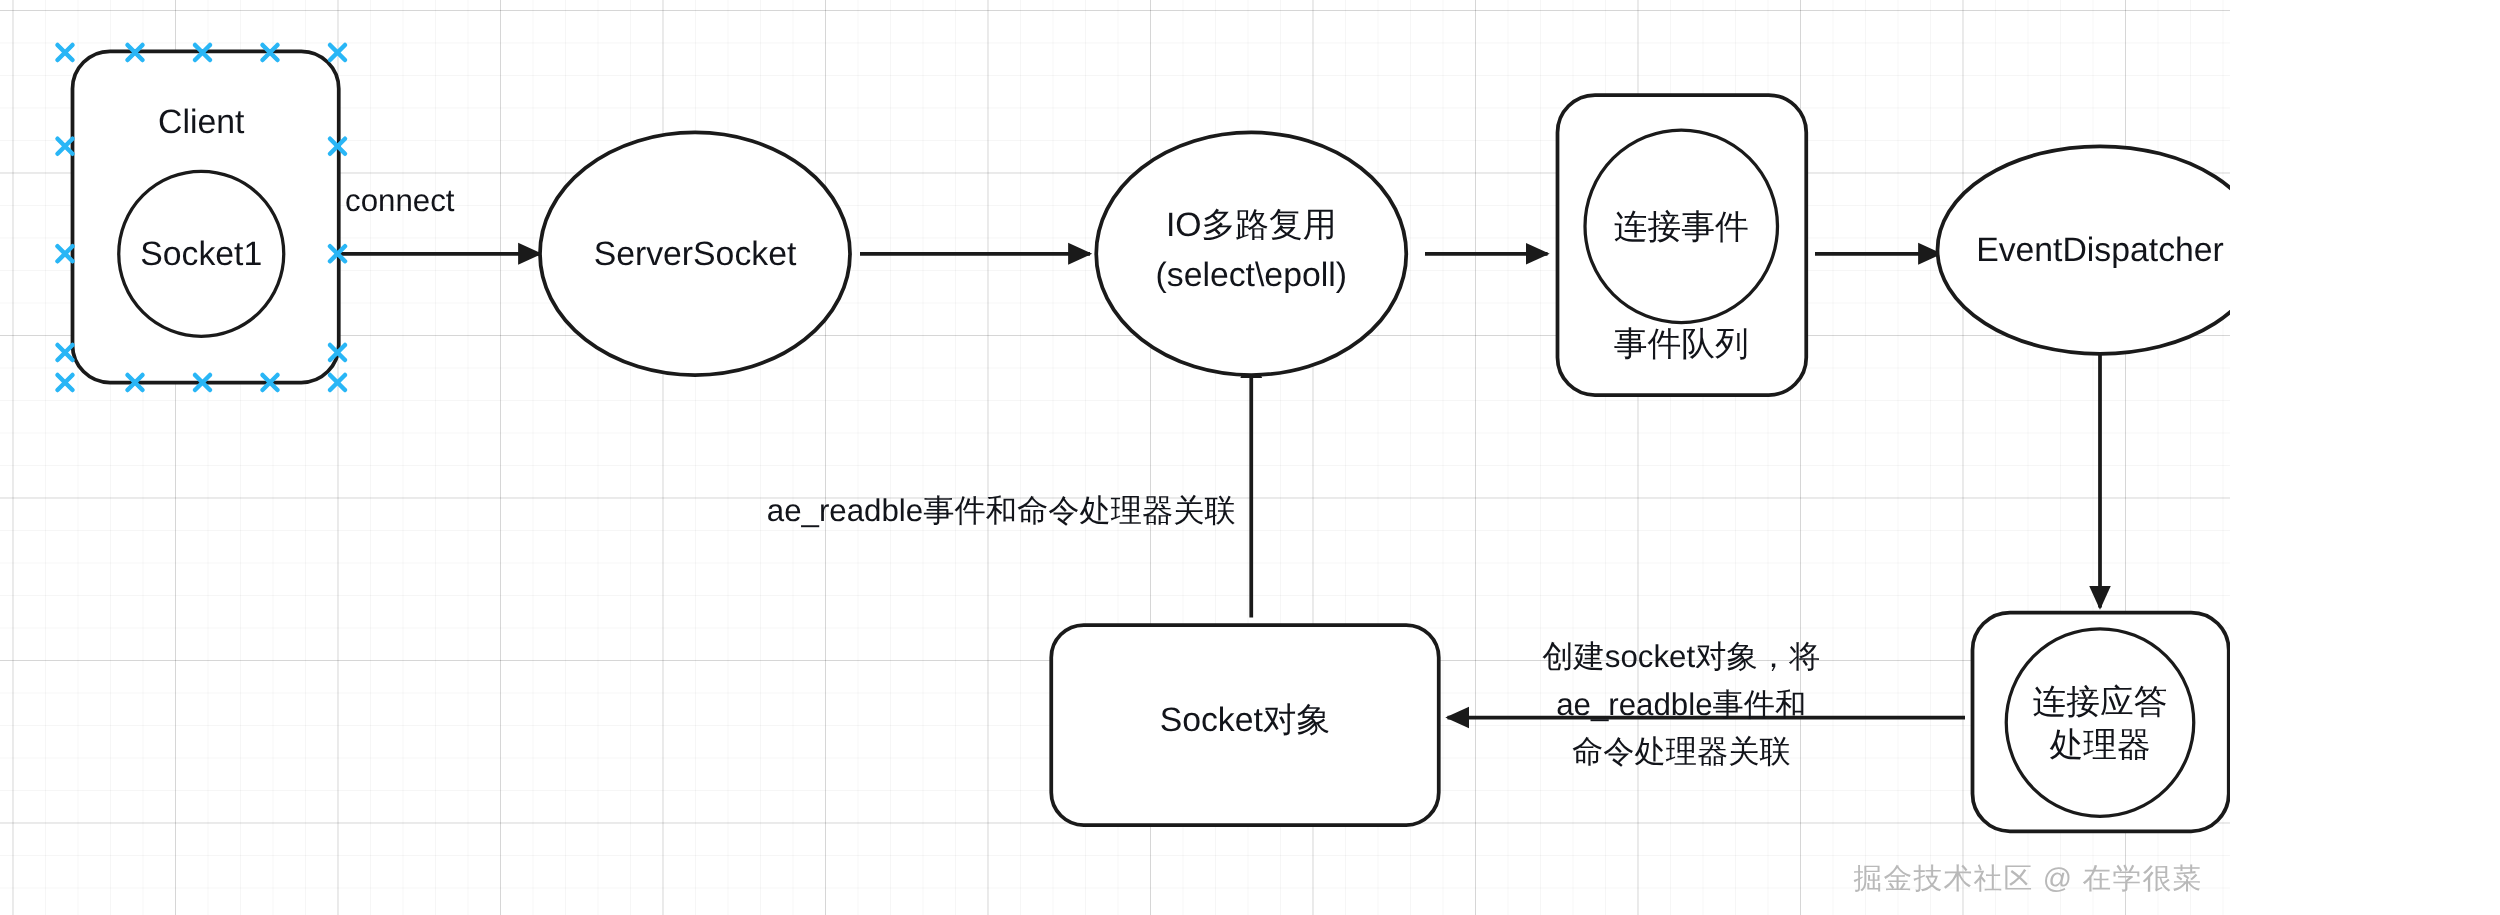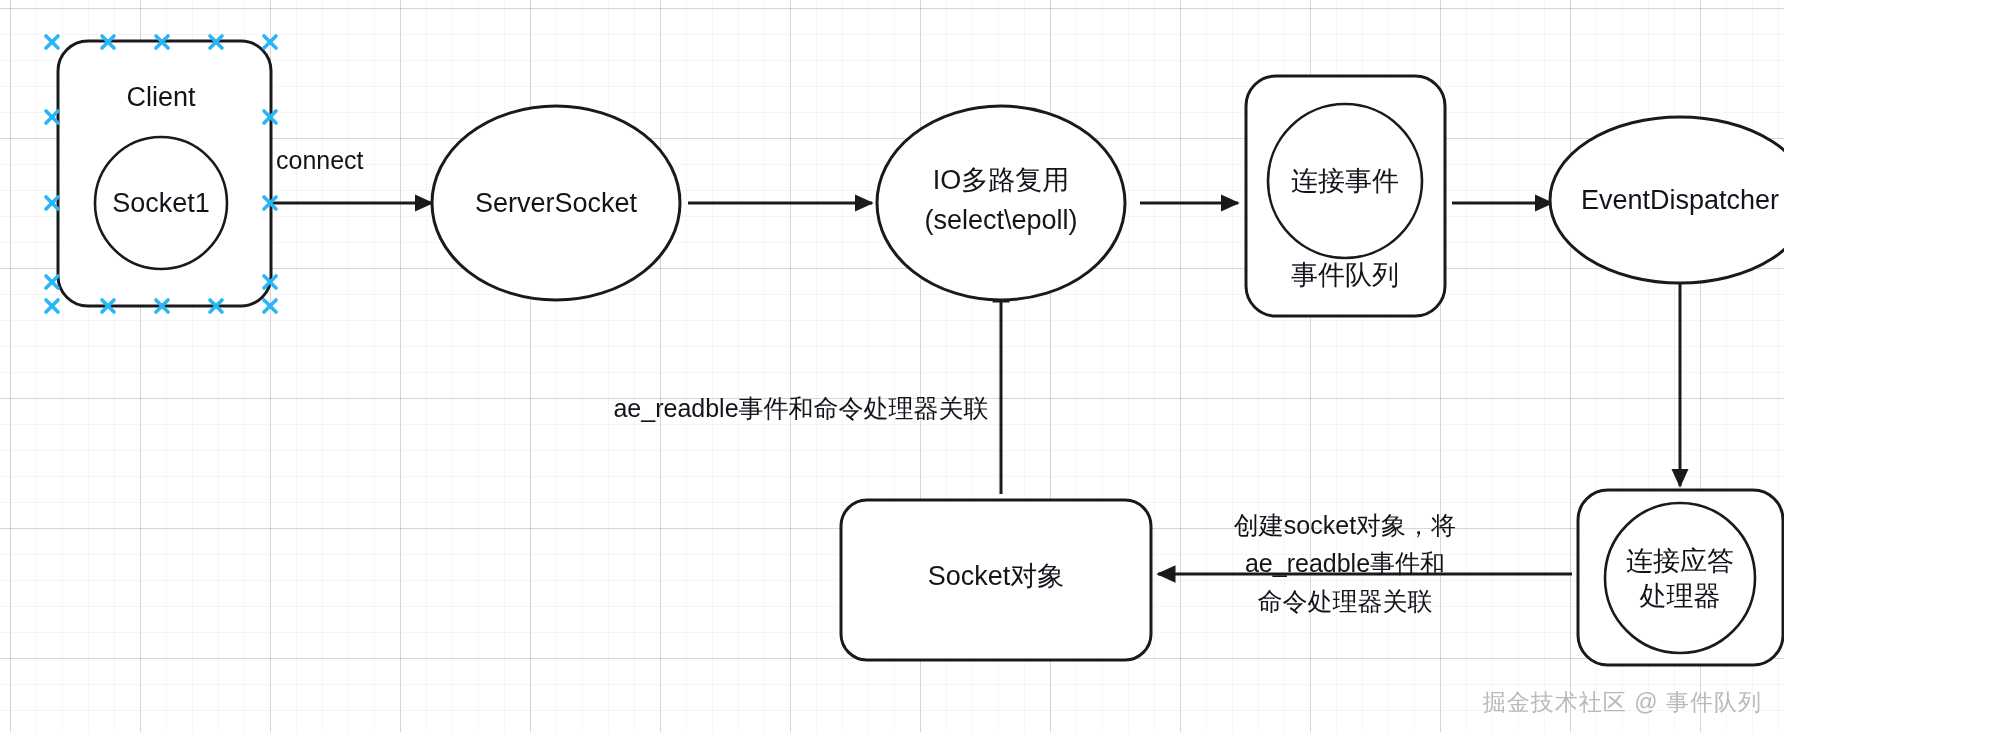--- a/index.html
+++ b/index.html
@@ -217,15 +217,15 @@
         <line x1="210" y1="300" x2="222" y2="312"></line>
           <line x1="222" y1="300" x2="210" y2="312"></line>
       </g>
       <g class="handle-x">
         <line x1="264" y1="300" x2="276" y2="312"></line>
           <line x1="276" y1="300" x2="264" y2="312"></line>
       </g>
     </g>
   </svg>
 
-  <div id="watermark">掘金技术社区 @ 事件队列</div>
+  <div id="watermark">掘金技术社区 @ 在学很菜</div>
 
 </div>
 
 </body></html>

